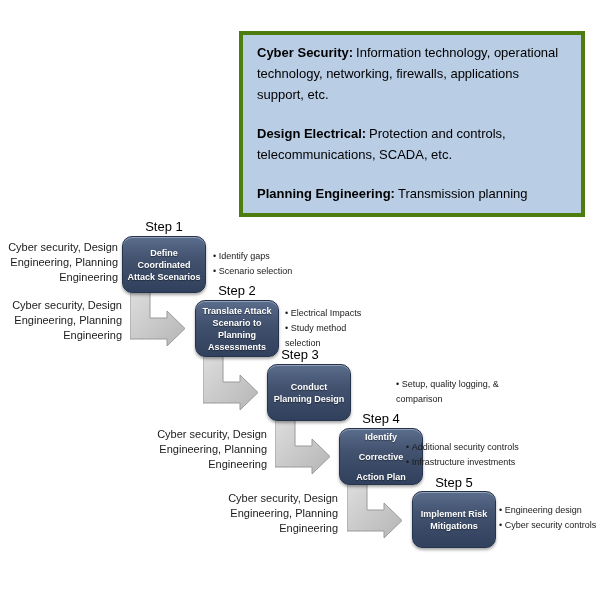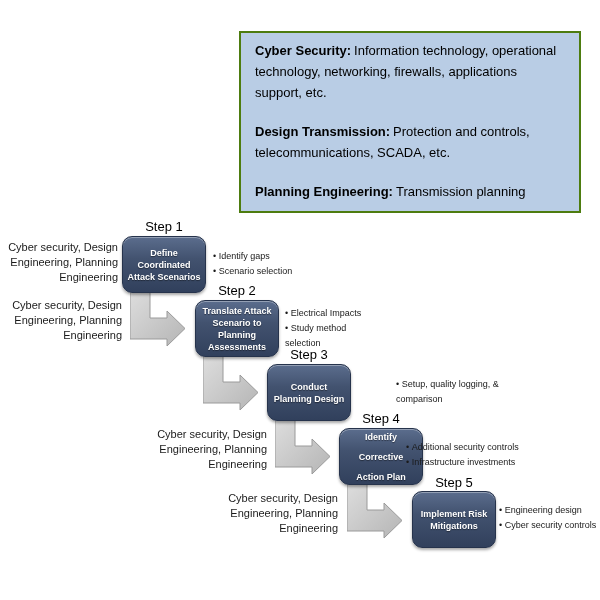--- a/index.html
+++ b/index.html
@@ -3,21 +3,21 @@
 <meta charset="utf-8">
 <style>
   html,body{margin:0;padding:0;background:#fff;}
   #stage{
     position:relative;width:600px;height:600px;background:#ffffff;
     font-family:"Liberation Sans",sans-serif;overflow:hidden;color:#111;
   }
   
   .legend{
     position:absolute;left:239px;top:31px;width:310px;
-    background:#b9cde5;border:2px solid #4d7c0f;
+    background:#b9cde5;border:4px solid #4d7c0f;
     padding:7px 14px 9px 14px;
   }
   .legend p{margin:0 0 18px 0;font-size:13px;line-height:21px;color:#000;}
   .legend p:last-child{margin-bottom:0;}
   .legend b{font-weight:bold;margin-right:3px;}
   
   .heading{
     position:absolute;width:84px;text-align:center;
     font-size:13px;font-weight:normal;color:#000;white-space:nowrap;
   }
@@ -40,42 +40,42 @@
   .owners span{display:block;white-space:nowrap;}
   
   .bullets{position:absolute;font-size:9px;line-height:15px;color:#1a1a1a;}
   .bullet{margin:0;}
   .bullet::before{content:"\2022\00a0";}
   
   .arrow{position:absolute;width:56px;height:58px;}
   
   .h1{left:122px;top:219px;} .b1{left:122px;top:236px;}
   .h2{left:195px;top:283px;} .b2{left:195px;top:300px;}
-  .h3{left:267px;top:347px;} .b3{left:267px;top:364px;}
+  .h3{left:258px;top:347px;} .b3{left:267px;top:364px;}
   .h4{left:339px;top:411px;} .b4{left:339px;top:428px;gap:8px;}
   .h5{left:412px;top:475px;} .b5{left:412px;top:491px;}
   .o1{right:482px;top:240px;} .o2{right:478px;top:298px;}
   .o3{right:397px;top:374px;} .o4{right:333px;top:427px;}
   .o5{right:262px;top:491px;}
   .bl1{left:213px;top:249px;width:92px;}
   .bl2{left:285px;top:306px;width:88px;}
   .bl3{left:353px;top:377px;width:108px;margin-left:43px;}
   .bl4{left:406px;top:440px;width:135px;}
   .bl5{left:499px;top:503px;width:106px;}
   .a1{left:130px;top:290px;} .a2{left:203px;top:354px;}
   .a3{left:275px;top:418px;} .a4{left:347px;top:482px;}
 </style>
 </head>
 <body>
 
 <div id="stage">
 
   <div class="legend">
     <p><b>Cyber Security:</b><span>Information technology, operational technology, networking, firewalls, applications support, etc.</span></p>
-    <p><b>Design Transmission:</b><span>Protection and controls, telecommunications, SCADA, etc.</span></p>
+    <p><b>Design Electrical:</b><span>Protection and controls, telecommunications, SCADA, etc.</span></p>
     <p><b>Planning Engineering:</b><span>Transmission planning</span></p>
   </div>
 
   <svg class="arrow a1" viewBox="0 0 56 58">
     <defs>
       <linearGradient id="agrad" x1="0" y1="0" x2="1" y2="1">
         <stop offset="0" stop-color="#dedede"></stop>
           <stop offset="1" stop-color="#b5b5b5"></stop>
       </linearGradient>
     </defs>

